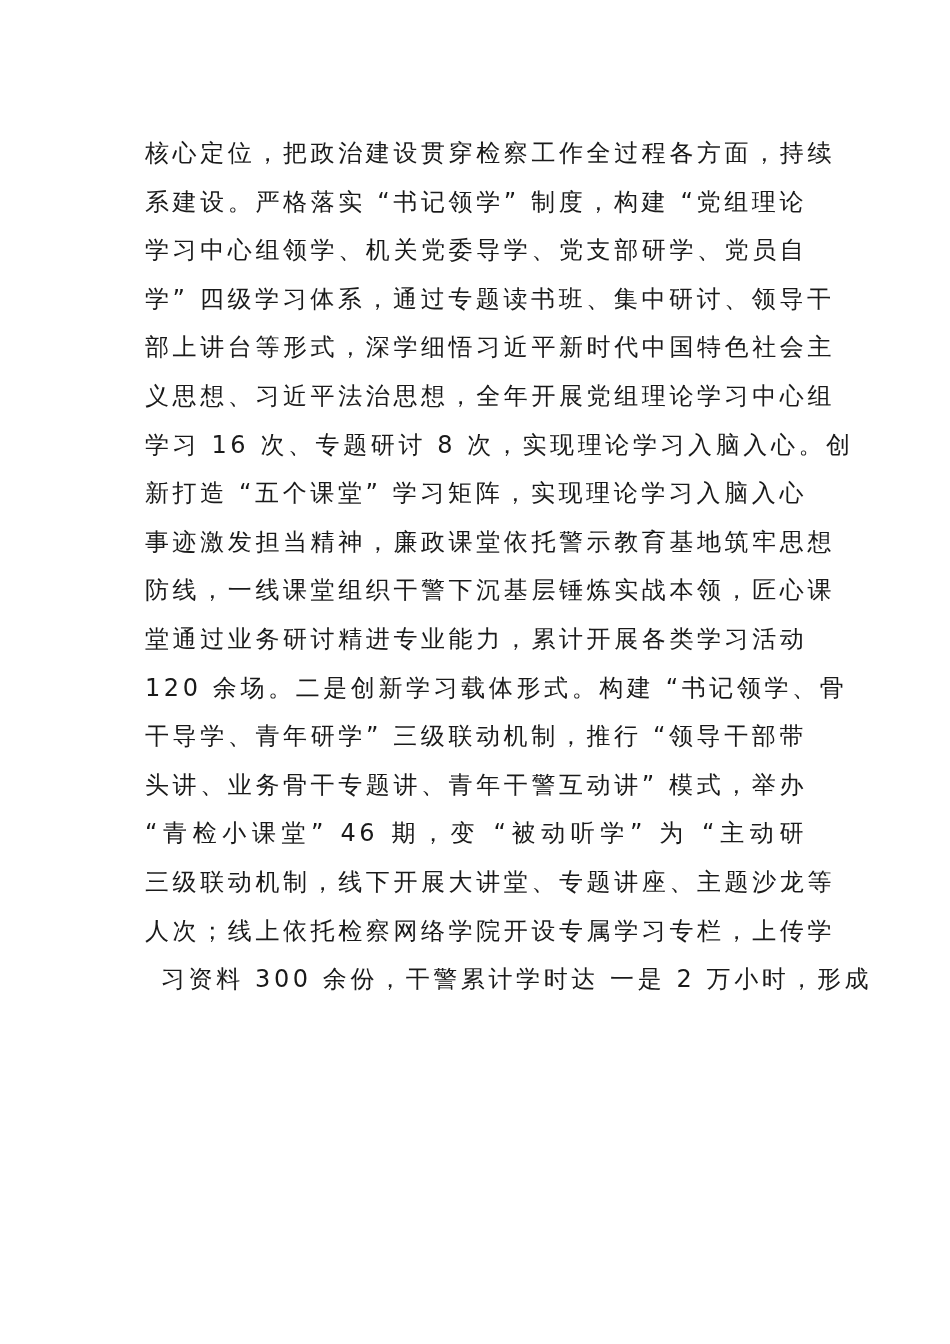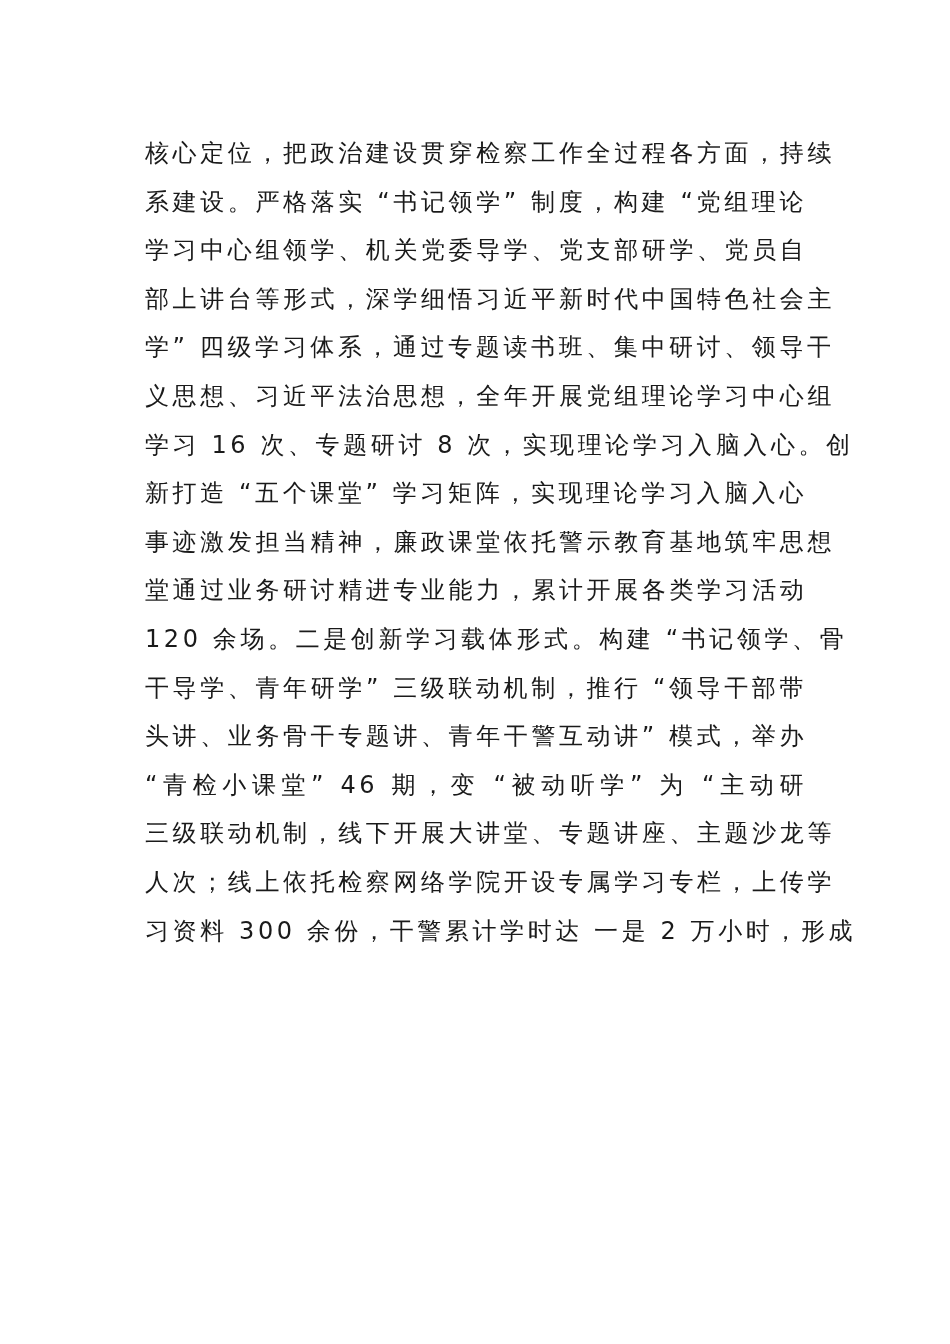--- a/index.html
+++ b/index.html
@@ -37,36 +37,38 @@
       font-size: 24px;
       letter-spacing: 3.6px;
       color: #1a1a1a;
       white-space: nowrap;
       text-align: justify;
       text-align-last: justify;
       width: 662px;
     }
     .line.last {
       text-align-last: justify;
+      margin-left: 16px;
     }
   </style>
 </head>
 <body>
 
 <div class="page">
   <div class="body-text">
     <span class="line">核心定位，把政治建设贯穿检察工作全过程各方面，持续</span>
     <span class="line">系建设。严格落实 “书记领学” 制度，构建 “党组理论</span>
     <span class="line">学习中心组领学、机关党委导学、党支部研学、党员自</span>
+    <span class="line">学” 四级学习体系，通过专题读书班、集中研讨、领导干</span>
     <span class="line">部上讲台等形式，深学细悟习近平新时代中国特色社会主</span>
-    <span class="line">学” 四级学习体系，通过专题读书班、集中研讨、领导干</span>
     <span class="line">义思想、习近平法治思想，全年开展党组理论学习中心组</span>
     <span class="line">学习 16 次、专题研讨 8 次，实现理论学习入脑入心。创</span>
     <span class="line">新打造 “五个课堂” 学习矩阵，实现理论学习入脑入心</span>
     <span class="line">事迹激发担当精神，廉政课堂依托警示教育基地筑牢思想</span>
+    <span class="line">防线，一线课堂组织干警下沉基层锤炼实战本领，匠心课</span>
     <span class="line">堂通过业务研讨精进专业能力，累计开展各类学习活动</span>
     <span class="line">120 余场。二是创新学习载体形式。构建 “书记领学、骨</span>
     <span class="line">干导学、青年研学” 三级联动机制，推行 “领导干部带</span>
     <span class="line">头讲、业务骨干专题讲、青年干警互动讲” 模式，举办</span>
     <span class="line">“青检小课堂” 46 期，变 “被动听学” 为 “主动研</span>
     <span class="line">三级联动机制，线下开展大讲堂、专题讲座、主题沙龙等</span>
     <span class="line">人次；线上依托检察网络学院开设专属学习专栏，上传学</span>
     <span class="line last">习资料 300 余份，干警累计学时达 一是 2 万小时，形成</span>
   </div>
 </div>

